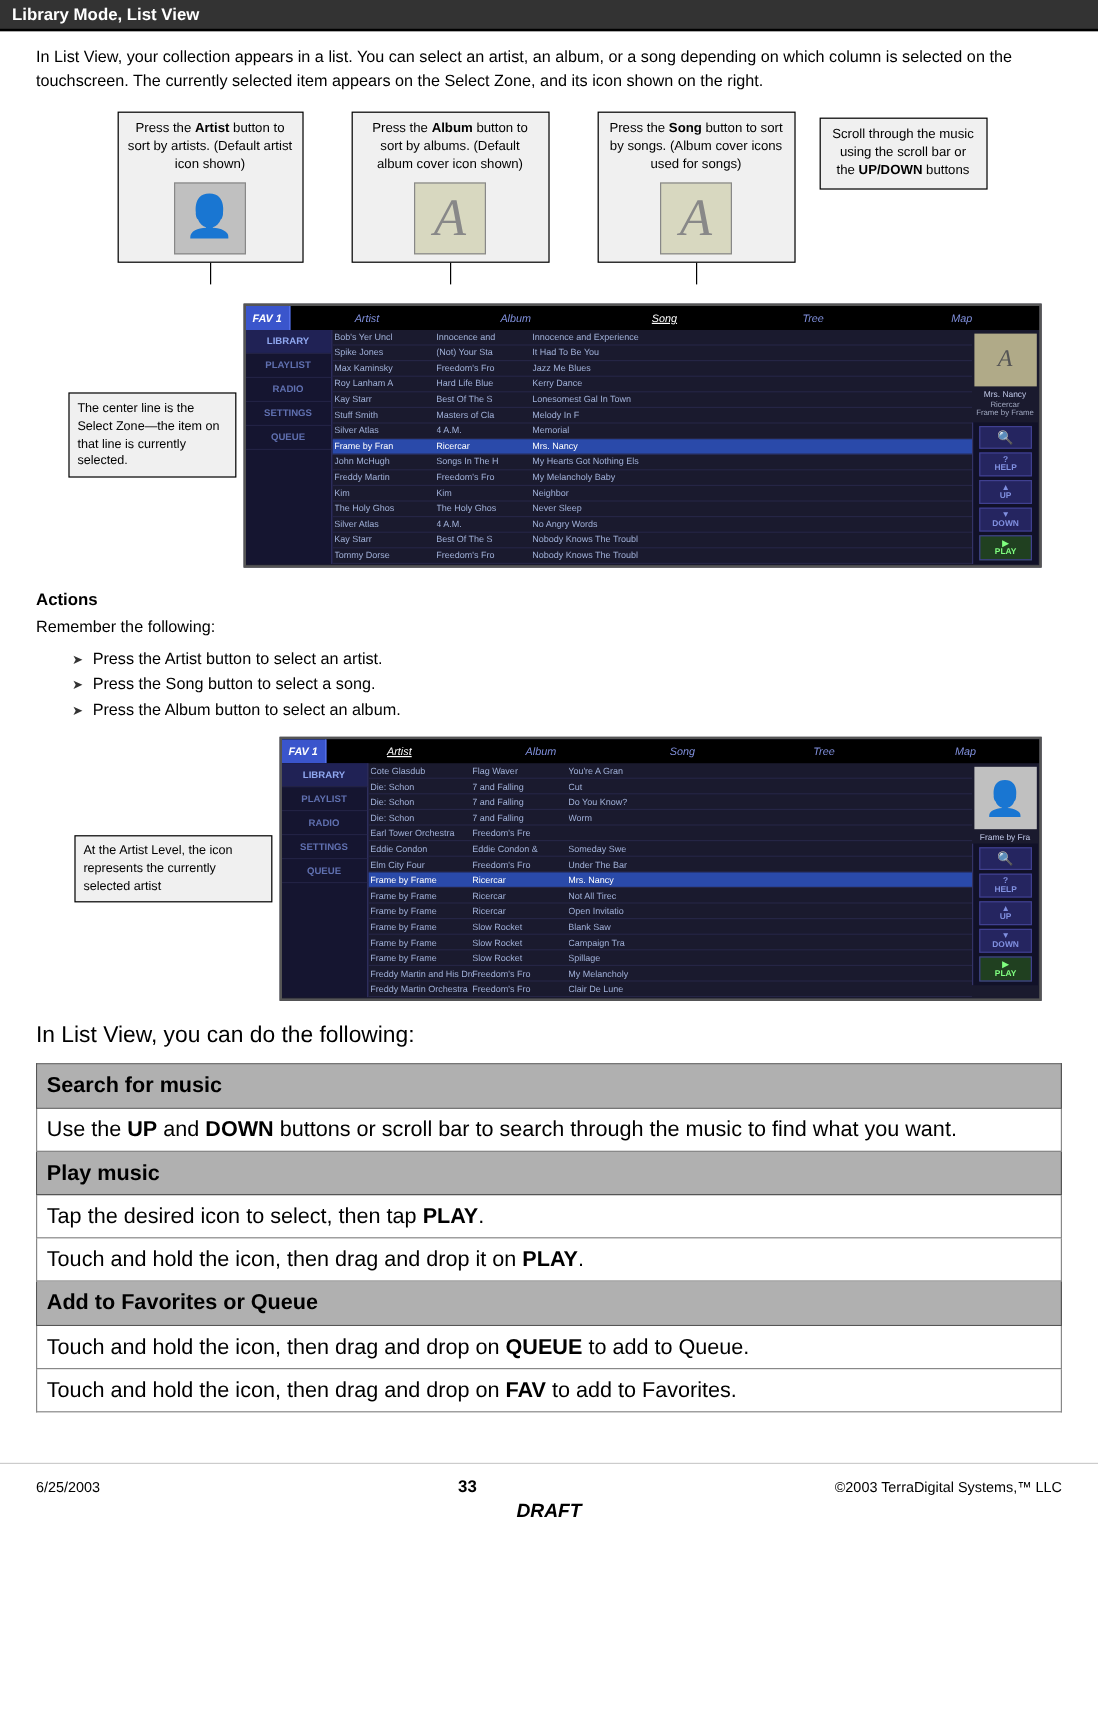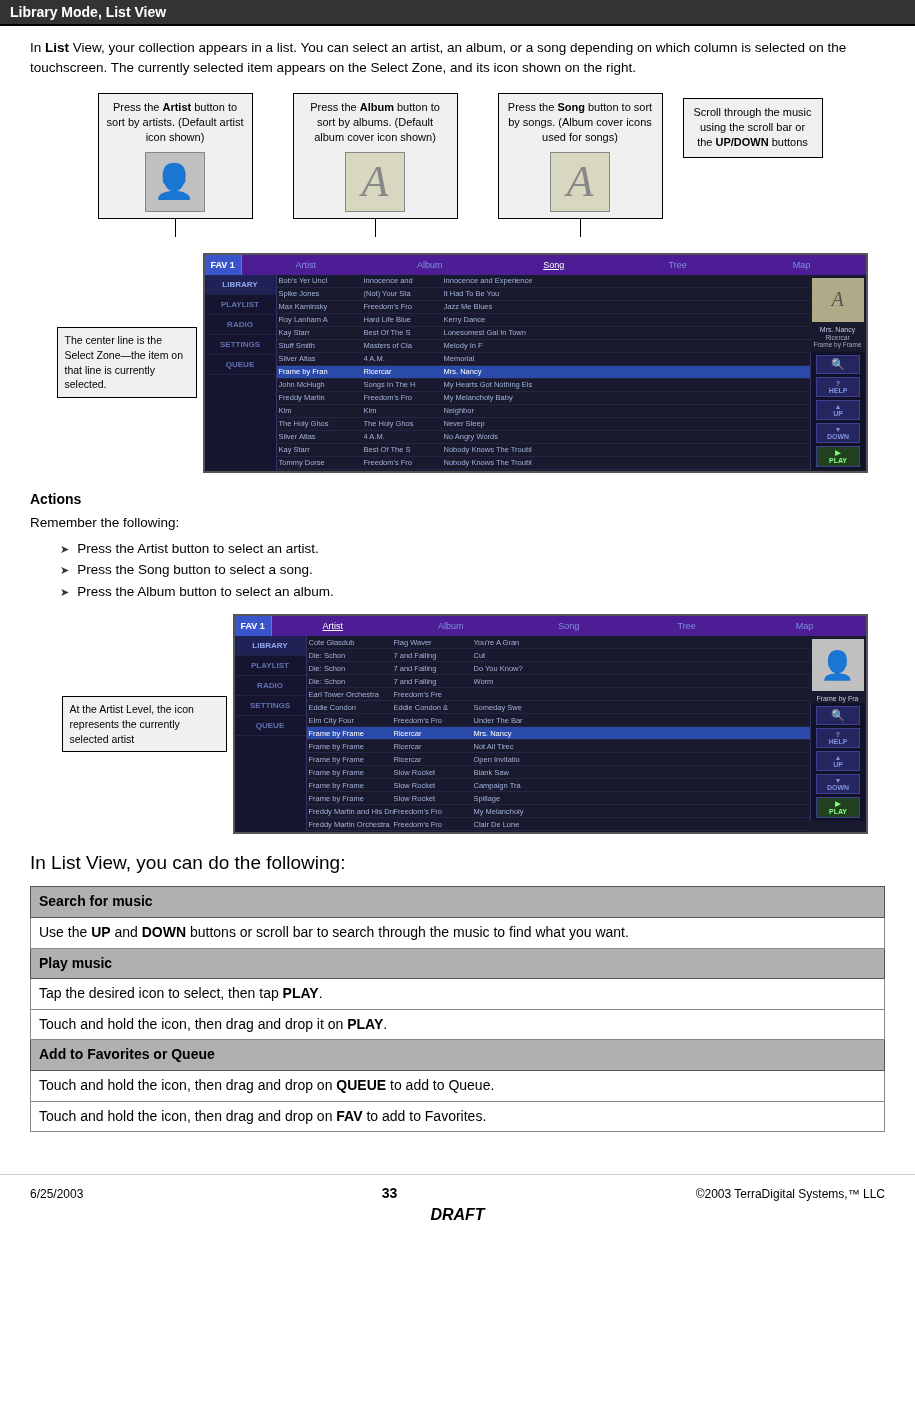--- a/index.html
+++ b/index.html
@@ -25,21 +25,21 @@
     .page-content {
       padding: 12px 30px 20px 30px;
     }
 
     .intro-text {
       font-size: 13.5px;
       line-height: 1.5;
       margin-bottom: 14px;
     }
 
-    .intro-text strong { font-weight: bold; }
+    .intro-text strong { font-weight: normal; }
 
     
     .diagram-wrapper {
       position: relative;
       margin: 0 auto 18px auto;
       width: 820px;
     }
 
     
     .actions-header {
@@ -72,21 +72,21 @@
       content: "➤";
       font-size: 11px;
       color: #333;
     }
 
     
     .info-table {
       width: 100%;
       border-collapse: collapse;
       margin: 12px 0;
-      font-size: 14px;
+      font-size: 18px;
     }
 
     .info-table tr td {
       border: 1px solid #888;
       padding: 5px 8px;
       line-height: 1.4;
     }
 
     .info-table tr.header-row td {
       background: #b0b0b0;
@@ -139,23 +139,24 @@
     .device-box {
       flex: 1;
       border: 2px solid #555;
       background: #1a1a2e;
       min-height: 220px;
       overflow: hidden;
     }
 
     .db-header {
       display: flex;
-      background: #4c1d95;
+      background: #000000;
       height: 20px;
       align-items: center;
+      font-style: italic;
     }
 
     .db-fav-label {
       color: #fff;
       font-size: 9px;
       font-weight: bold;
       padding: 0 6px;
       background: #3a55cc;
       height: 100%;
       display: flex;

